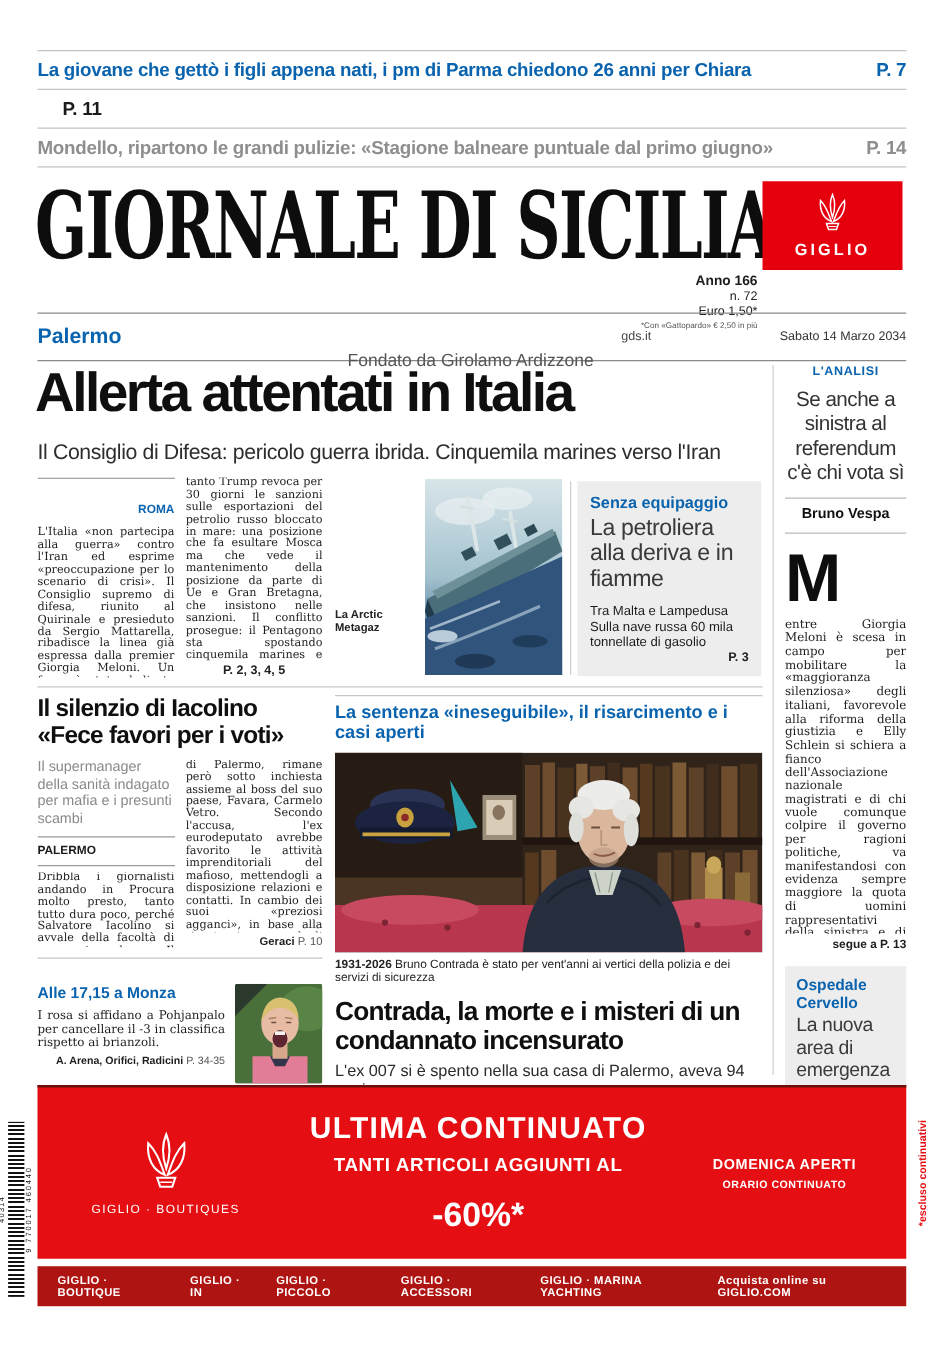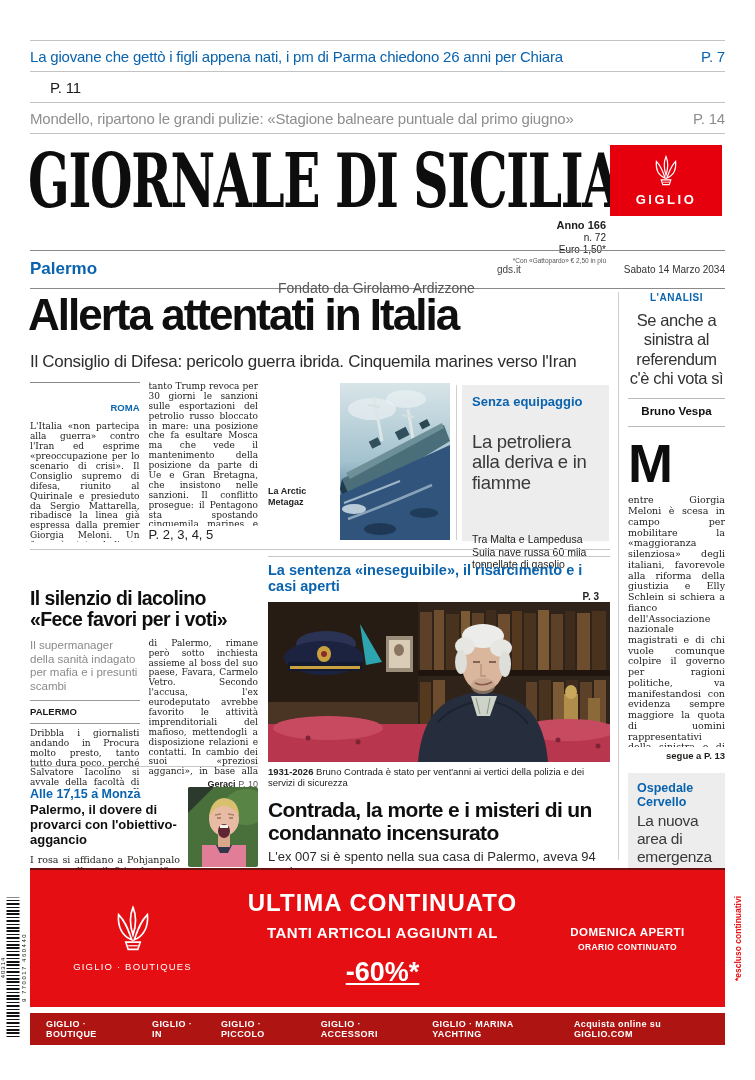--- a/index.html
+++ b/index.html
@@ -1,21 +1,21 @@
 <!DOCTYPE html>
 <html><head>
 <meta charset="utf-8">
 <style>
   html,body{margin:0;padding:0;background:#fff;}
   .page{position:relative;width:755px;height:1080px;background:#fff;overflow:hidden;
         font-family:"Liberation Sans",sans-serif;color:#1d1d1b;}
   
   .topbar{position:absolute;left:30px;top:40px;width:695px;}
   .trow{display:flex;justify-content:space-between;align-items:flex-start;
-        border-top:1px solid #c3c3c3;padding:7px 0 6px 0;font-size:15px;font-weight:normal;letter-spacing:-0.2px;gap:40px;}
+        border-top:1px solid #c3c3c3;padding:7px 0 6px 0;font-size:15px;font-weight:bold;letter-spacing:-0.2px;gap:40px;}
   .trow:last-child{border-bottom:1px solid #c3c3c3;}
   .trow.blue{color:#0a63ae;} .trow.black{color:#1a1a1a;} .trow.gray{color:#8e8e8e;}
   .trow .pg{flex:none;margin-left:20px;}
   
   .mast-title{position:absolute;left:28px;top:146px;font-family:"DejaVu Serif",serif;
         font-size:74px;font-weight:bold;color:#0d0d0d;letter-spacing:-2px;white-space:nowrap;
         transform:scaleX(0.66);transform-origin:left top;line-height:0.95;}
   .gigliobox{position:absolute;left:610px;top:145px;width:112px;height:71px;background:#e6000e;
         display:flex;flex-direction:column;align-items:center;justify-content:center;gap:1px;}
   .gigliobox .gtxt{color:#fff;font-size:13px;letter-spacing:2.5px;font-weight:bold;}
@@ -35,36 +35,36 @@
         letter-spacing:-2px;white-space:nowrap;}
   .lead-sub{position:absolute;left:30px;top:352px;font-size:17px;color:#2d2d2d;letter-spacing:-0.3px;white-space:nowrap;}
   .vdiv-main{position:absolute;left:618px;top:292px;width:1px;height:568px;background:#cfcfcf;}
   .lead-cols{position:absolute;left:30px;top:382px;width:228px;height:160px;display:flex;gap:9px;}
   .lc{width:110px;height:160px;overflow:hidden;font-family:"DejaVu Serif",serif;
       font-size:9px;line-height:1.1;text-align:justify;color:#1d1d1b;}
   .kick{border-top:1px solid #8a8a8a;padding-top:20px;margin-bottom:9px;
         font-family:"Liberation Sans",sans-serif;font-weight:bold;font-size:9.5px;color:#0a63ae;text-align:right;}
   .lc2{display:flex;flex-direction:column;}
   .lc2 .body{flex:1;overflow:hidden;}
-  .pages-ref{flex:none;text-align:left;font-family:"Liberation Sans",sans-serif;
-        font-weight:normal;font-size:13px;color:#222;padding-top:2px;}
+  .pages-ref{flex:none;text-align:center;font-family:"Liberation Sans",sans-serif;
+        font-weight:bold;font-size:10px;color:#222;padding-top:2px;}
   .arctic-cap{position:absolute;left:268px;top:486px;width:66px;font-size:8.5px;line-height:1.2;color:#222;}
   .arctic-cap .ct{font-weight:bold;font-size:9px;display:block;margin-bottom:16px;}
   .ship-photo{position:absolute;left:340px;top:383px;width:110px;height:157px;overflow:hidden;}
   .vdiv-ship{position:absolute;left:456px;top:385px;width:1px;height:155px;background:#cfcfcf;}
   .sidebox{position:absolute;left:462px;top:385px;width:147px;height:156px;background:#ededed;
-        box-sizing:border-box;padding:9px 10px;display:flex;flex-direction:column;gap:20px;}
+        box-sizing:border-box;padding:9px 10px;display:flex;flex-direction:column;}
   .sb-kick{font-size:13px;font-weight:bold;color:#0a63ae;margin-bottom:3px;}
   .sb-title{font-size:18.5px;line-height:1.1;color:#3a3a3a;letter-spacing:-0.3px;}
   .sb-spacer{flex:1;}
   .sb-info{font-size:10.5px;line-height:1.2;color:#1d1d1b;}
   .sb-page{text-align:right;font-size:10px;font-weight:bold;color:#222;}
   .hrule-mid{position:absolute;left:30px;top:549px;width:580px;height:1px;background:#c6c6c6;}
   
-  .iac{position:absolute;left:30px;top:588px;width:228px;}
+  .iac{position:absolute;left:30px;top:557px;width:228px;}
   .iac-h{font-size:19.5px;font-weight:bold;line-height:1.07;letter-spacing:-0.6px;color:#0f0f0f;margin-bottom:9px;}
   .iac-cols{display:flex;gap:9px;height:150px;}
   .icol{width:110px;height:150px;overflow:hidden;display:flex;flex-direction:column;}
   .iac-deck{font-size:11.5px;line-height:1.2;color:#8a8a8a;}
   .mini-rule{border:none;border-top:1px solid #9a9a9a;margin:6px 0 5px 0;width:100%;}
   .iac-kick{font-size:9.5px;font-weight:bold;color:#1a1a1a;}
   .icol .body{flex:1;overflow:hidden;font-family:"DejaVu Serif",serif;font-size:9px;line-height:1.1;text-align:justify;}
   .by-line{flex:none;text-align:right;font-size:9px;padding-top:2px;}
   .by-line b{font-weight:bold;}
   .by-line .pg{color:#555;}
@@ -107,21 +107,21 @@
   .vpb-by b{font-weight:bold;}
   .vpb-by .pg{color:#555;}
   
   .ad{position:absolute;left:30px;top:868px;width:695px;height:139px;background:#e50e12;
       border-top:2px solid #6b0f0f;box-sizing:border-box;display:flex;align-items:center;color:#fff;}
   .ad-left{width:205px;display:flex;flex-direction:column;align-items:center;gap:4px;}
   .ad-brand{font-size:9.5px;letter-spacing:1.2px;}
   .ad-center{flex:1;text-align:center;}
   .ad-title{font-size:24px;font-weight:bold;letter-spacing:1px;}
   .ad-line2{font-size:15px;font-weight:bold;letter-spacing:0.5px;margin-top:7px;}
-  .ad-discount{font-size:27px;font-weight:bold;margin-top:16px;text-decoration:underline;}
+  .ad-discount{font-size:27px;font-weight:bold;margin-top:16px;}
   .ad-right{width:195px;text-align:center;}
   .ad-r1{font-size:11.5px;font-weight:bold;letter-spacing:0.5px;}
   .ad-r2{font-size:8.5px;font-weight:bold;margin-top:4px;letter-spacing:0.4px;}
   .sidenote{position:absolute;left:733px;top:872px;height:132px;writing-mode:vertical-rl;transform:rotate(180deg);
         font-size:8.5px;font-weight:bold;color:#e50e12;text-align:center;}
   
   .storefoot{position:absolute;left:30px;top:1013px;width:695px;height:32px;background:#ae1512;color:#fff;
         display:flex;align-items:center;gap:21px;padding:0 16px;box-sizing:border-box;
         font-size:9px;font-weight:bold;letter-spacing:0.4px;}
   .storefoot .online{margin-left:auto;font-weight:bold;}
@@ -344,21 +344,20 @@
     <div class="con-sub">L'ex 007 si è spento nella sua casa di Palermo, aveva 94 anni</div>
     <div class="con-by">
       <b>R. Arena</b>
       <span class="pg">P. 12</span>
     </div>
   </div>
 
   <div class="monza">
     <div class="mz-left">
       <div class="mz-kick">Alle 17,15 a Monza</div>
-      <div class="mz-h">Palermo, il dovere di provarci con l'obiettivo-aggancio</div>
       <div class="mz-body">I rosa si affidano a Pohjanpalo per cancellare il -3 in classifica rispetto ai brianzoli.</div>
       <div class="mz-by">
         <b>A. Arena, Orifici, Radicini</b>
         <span class="pg">P. 34-35</span>
       </div>
     </div>
     <div class="mz-photo">
       <svg width="70" height="80" viewBox="0 0 70 80" aria-hidden="true">
         <rect width="70" height="80" fill="#49703b"></rect>
         <ellipse cx="58" cy="20" rx="22" ry="18" fill="#5d8a4a" opacity="0.8"></ellipse>

